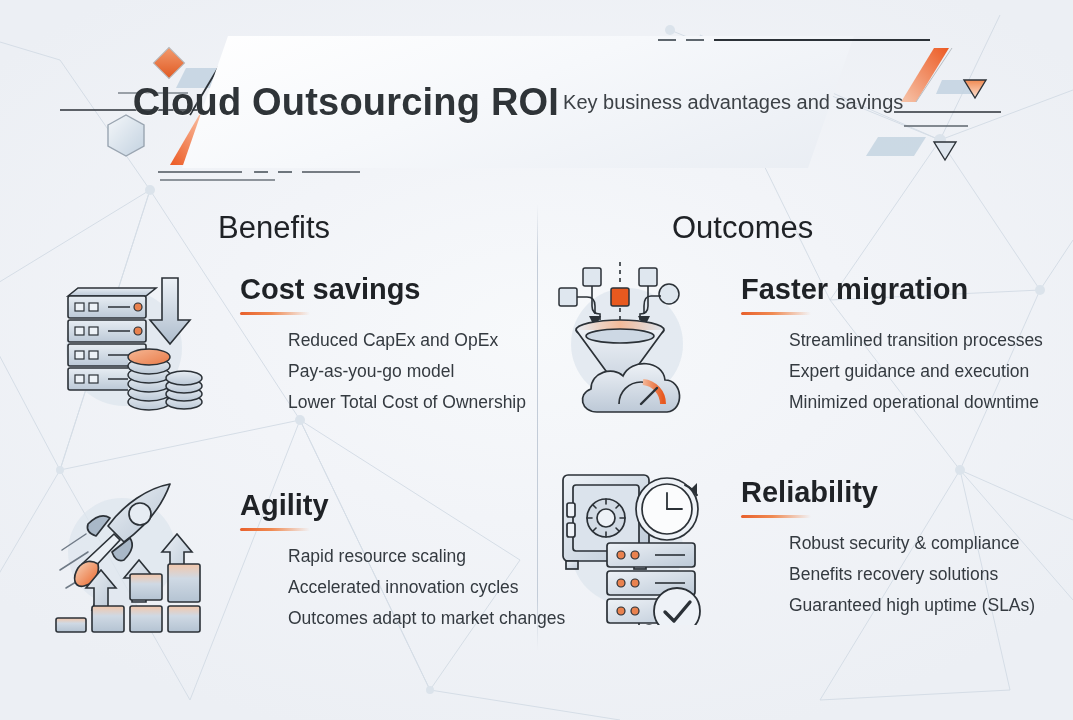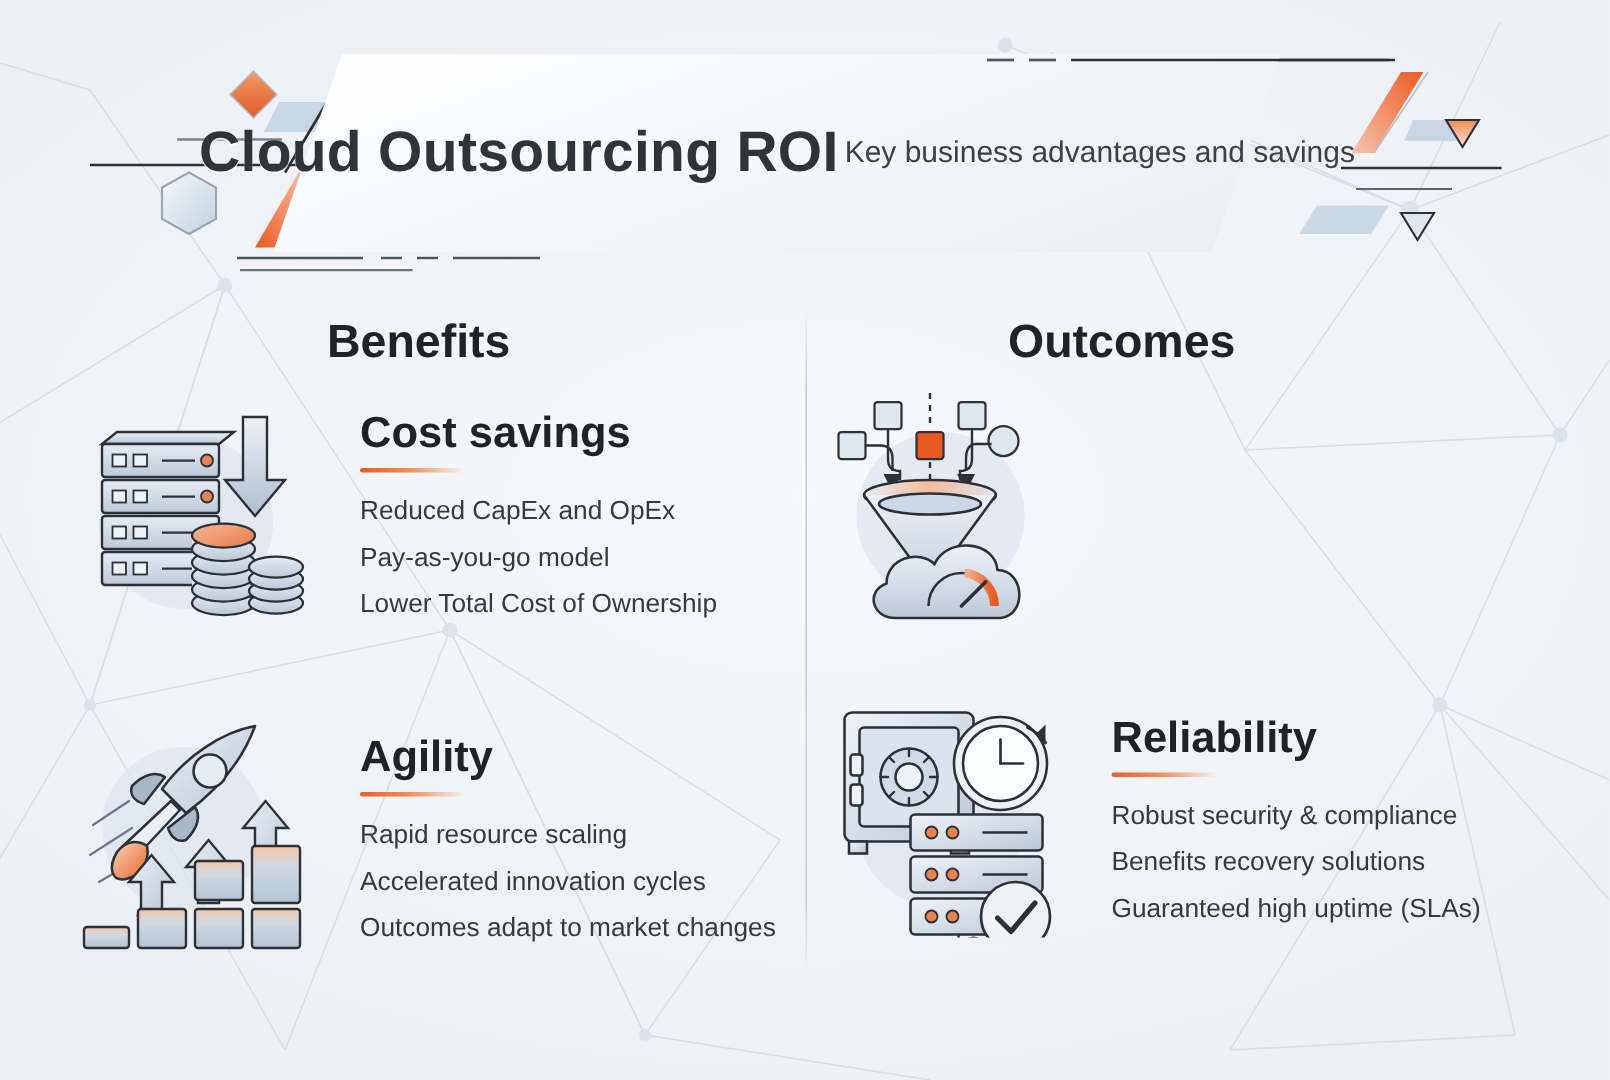--- a/index.html
+++ b/index.html
@@ -41,21 +41,21 @@
     font-size:38px; font-weight:bold; color:#2f3438;
     letter-spacing:.2px; white-space:nowrap;
     text-shadow:0 1px 0 rgba(255,255,255,.8);
   }
   .banner-sub { font-size:20px; color:#3c4146; white-space:nowrap; }
 
   .deco { position:absolute; pointer-events:none; }
 
   
   .section-title {
-    position:absolute; font-size:31px; font-weight:bold; color:#1f2226;
+    position:absolute; font-size:31px; font-weight:normal; color:#1f2226;
   }
   #benefits-title { left:218px; top:210px; }
   #outcomes-title { left:672px; top:210px; }
 
   .divider {
     position:absolute; left:537px; top:204px;
     width:1px; height:446px;
     background:linear-gradient(180deg,rgba(190,200,212,0) 0%,#c3ccd8 12%,#c3ccd8 88%,rgba(190,200,212,0) 100%);
   }
 
@@ -66,21 +66,21 @@
   .card-title {
     font-size:29px; font-weight:bold; color:#1f2226;
     line-height:1.05; white-space:nowrap;
   }
   .accent {
     width:70px; height:3px; margin:8px 0 10px 0;
     background:linear-gradient(90deg,#e8602c 0%,#f08a52 45%,rgba(240,138,82,0) 100%);
     border-radius:2px;
   }
   .bullet {
-    font-size:17.5px; color:#343a40; line-height:1.77; white-space:nowrap;
+    font-size:17.5px; color:#343a40; line-height:1.77; white-space:nowrap;margin-left:48px;
   }
 
   #card-cost        { left:52px;  top:262px; }
   #card-agility     { left:52px;  top:478px; }
   #card-migration   { left:551px; top:262px; }
   #card-reliability { left:551px; top:465px; }
 
   #card-cost .card-body,
   #card-agility .card-body { margin-left:30px; }
   #card-migration .card-body,
@@ -395,20 +395,27 @@
                    C132 118 134 148 116 150 Z" fill="url(#metal3)"></path>
         </g>
 
         <g stroke="#2b3137" stroke-width="1.7" fill="none">
           <path d="M68 142 A22 22 0 0 1 112 142" stroke="#2b3137"></path>
           <path d="M92 120 A22 22 0 0 1 112 142" stroke="url(#gaugeArc)" stroke-width="6"></path>
           <line x1="90" y1="142" x2="106" y2="126" stroke-width="2.4" stroke-linecap="round"></line>
         </g>
       </svg>
     </div>
+    <div class="card-body">
+      <div class="card-title">Faster migration</div>
+      <div class="accent"></div>
+      <div class="bullet">Streamlined transition processes</div>
+      <div class="bullet">Expert guidance and execution</div>
+      <div class="bullet">Minimized operational downtime</div>
+    </div>
   </div>
 
   <div class="card" id="card-reliability">
     <div class="card-icon">
       <svg width="158" height="160" viewBox="0 0 158 160">
         <defs>
           <linearGradient id="metal4" x1="0" y1="0" x2="1" y2="1">
             <stop offset="0%" stop-color="#eef2f7"></stop>
               <stop offset="100%" stop-color="#bcc9d7"></stop>
           </linearGradient>

